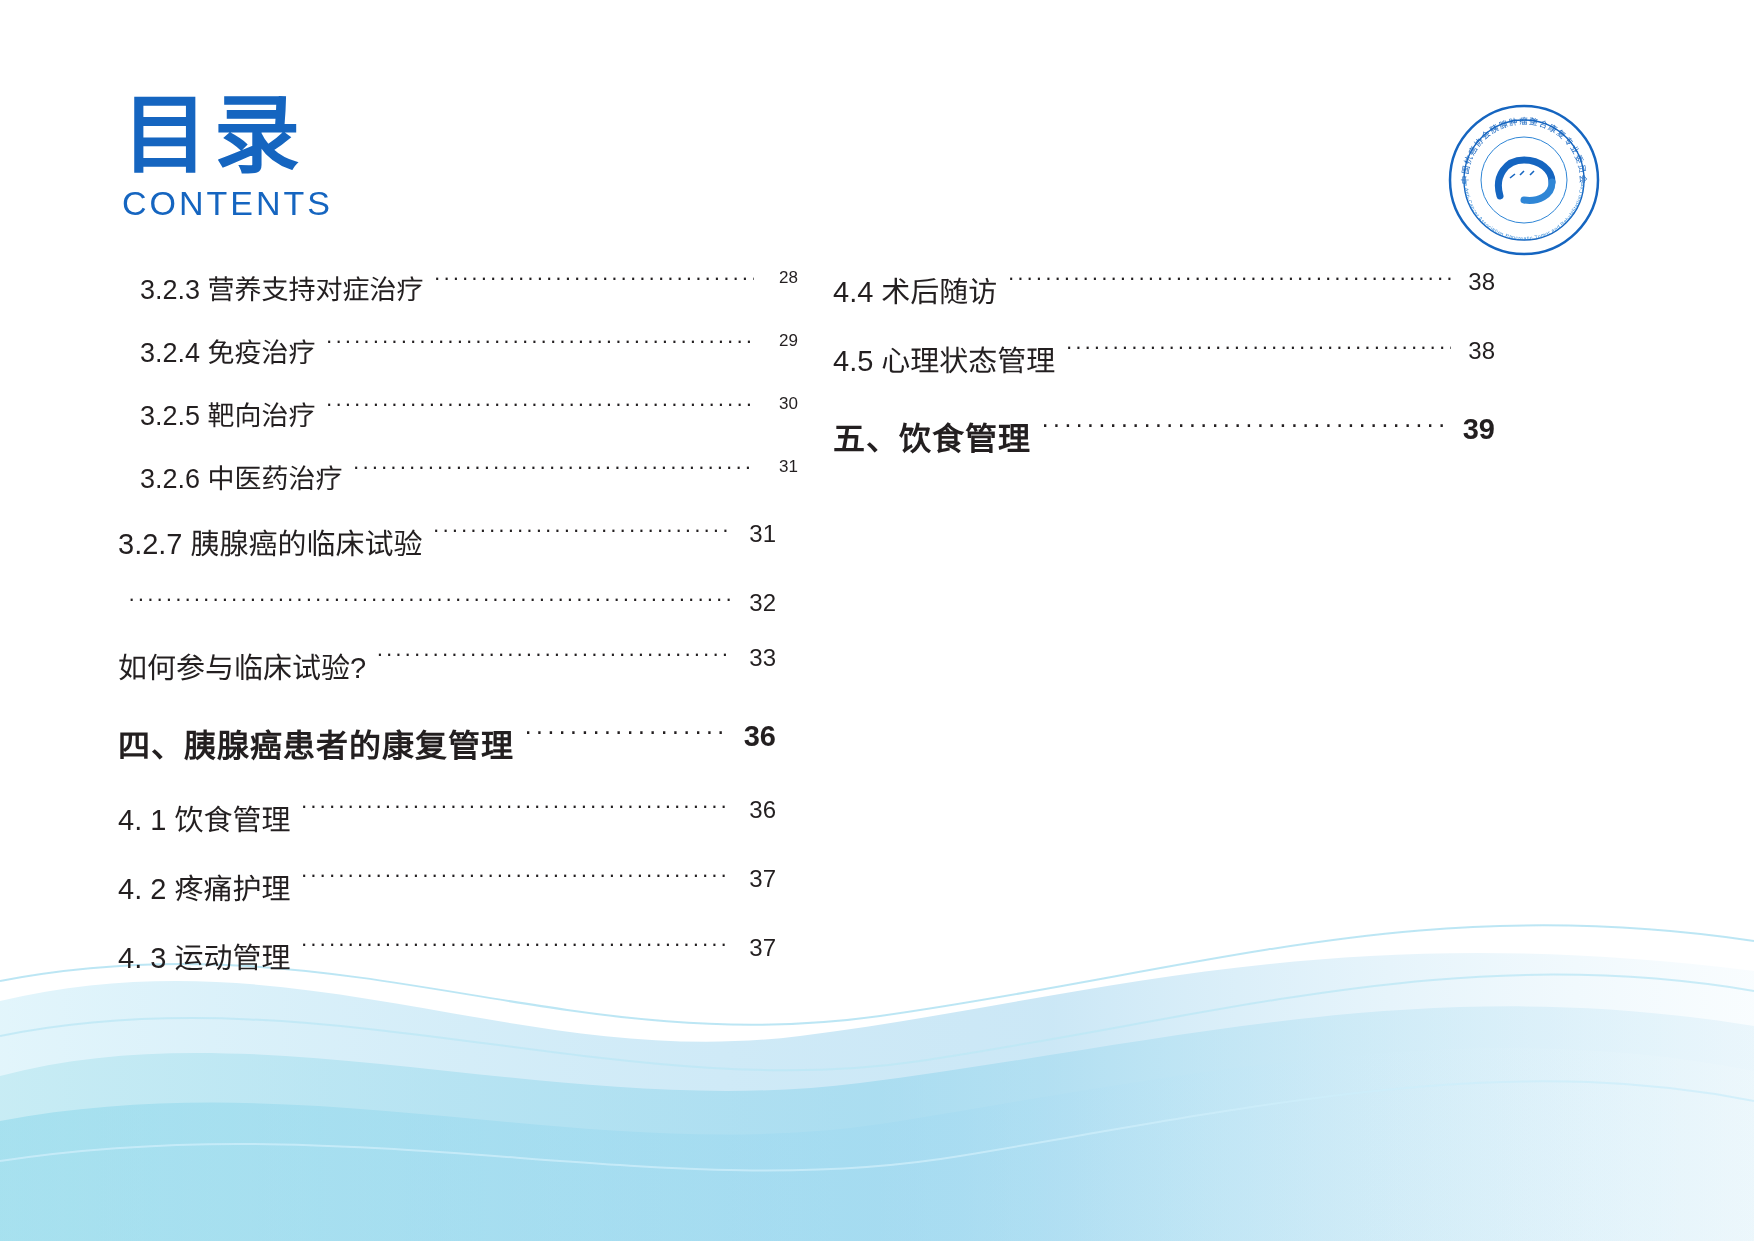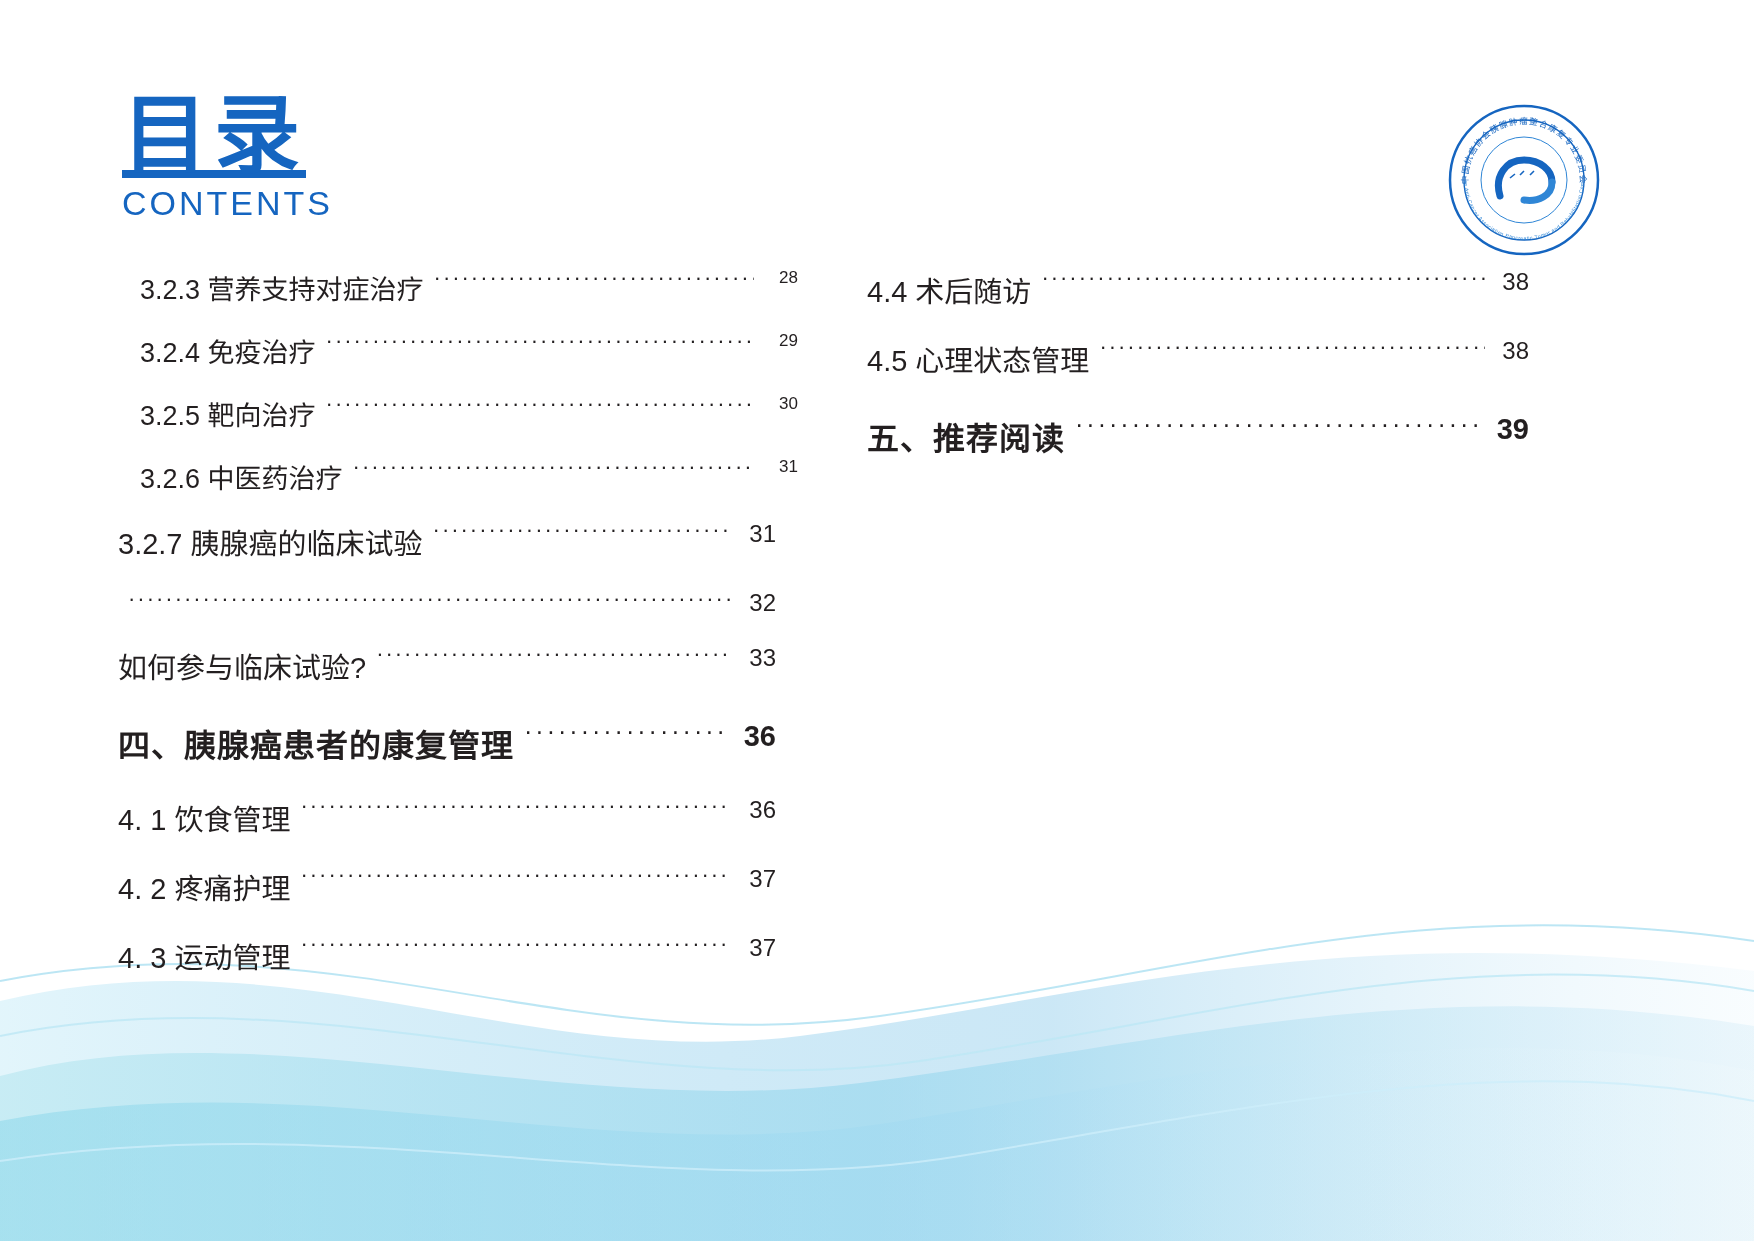--- a/index.html
+++ b/index.html
@@ -35,21 +35,20 @@
     top: 92px;
   }
   .toc-title-cn {
     font-family: "DejaVu Sans", "Liberation Sans", sans-serif;
     font-size: 86px;
     font-weight: bold;
     color: #1565c0;
     letter-spacing: 6px;
     line-height: 1;
     margin: 0;
-    text-decoration: underline;
   }
   .toc-title-en {
     font-family: Liberation Sans, sans-serif;
     font-size: 34px;
     font-weight: 500;
     color: #1565c0;
     letter-spacing: 3px;
     margin-top: 8px;
     line-height: 1;
   }
@@ -66,21 +65,21 @@
   
   .col {
     position: absolute;
     top: 268px;
   }
   .col-left {
     left: 118px;
     width: 658px;
   }
   .col-right {
-    left: 867px;
+    left: 833px;
     width: 662px;
   }
 
   .entry {
     display: flex;
     align-items: flex-start;
     width: 100%;
   }
   .entry .label {
     white-space: nowrap;
@@ -262,20 +261,20 @@
           <span class="label">4.4 术后随访</span>
           <span class="dots">··································································································</span>
           <span class="page-num">38</span>
         </div>
         <div class="entry lv-item">
           <span class="label">4.5 心理状态管理</span>
           <span class="dots">··································································································</span>
           <span class="page-num">38</span>
         </div>
         <div class="entry lv-chapter">
-          <span class="label">五、推荐阅读</span>
+          <span class="label">五、饮食管理</span>
           <span class="dots">··································································································</span>
           <span class="page-num">39</span>
         </div>
       </div>
   </div>
 
 </div>
 
 </body></html>

